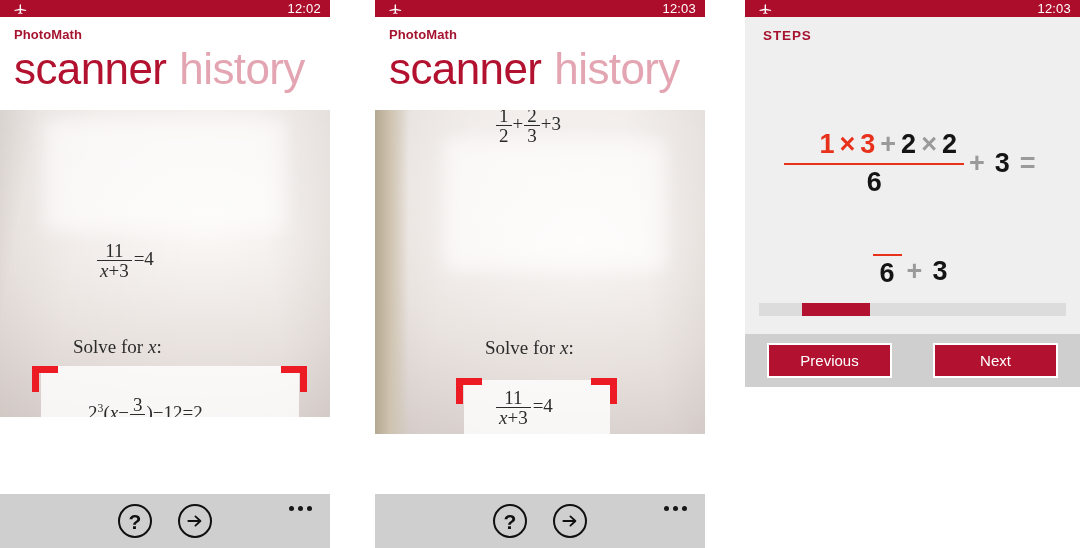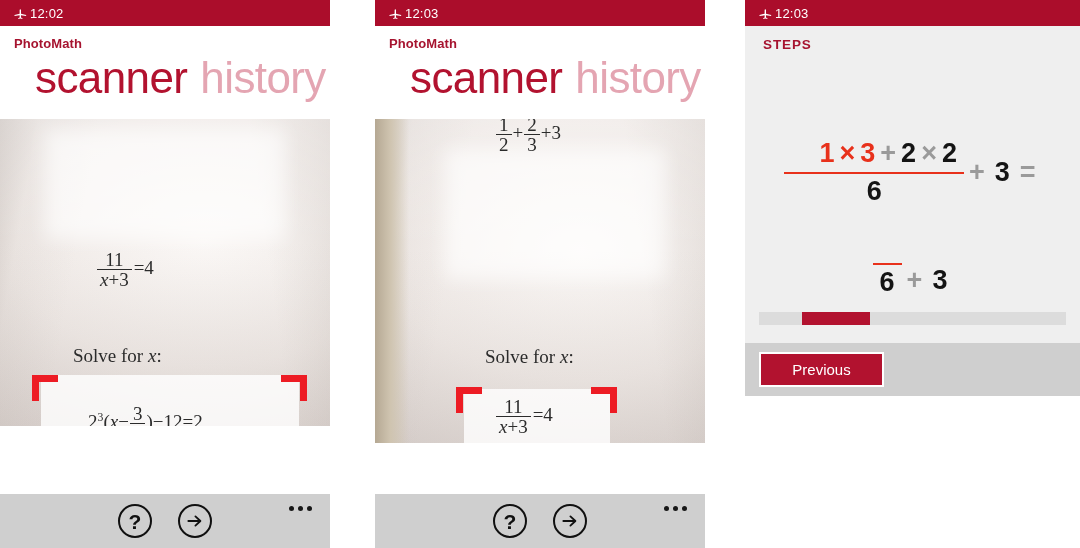--- a/index.html
+++ b/index.html
@@ -23,25 +23,25 @@
     overflow: hidden;
     background: #ffffff;
   }
   #phone1 { left: 0px;   width: 330px; }
   #phone2 { left: 375px; width: 330px; }
   #phone3 { left: 745px; width: 335px; }
 
   
   .statusbar {
     position: relative;
-    height: 26px;
+    height: 17px;
     background: #ab0d2b;
     display: flex;
     align-items: center;
-    justify-content: flex-start;
+    justify-content: space-between;
     padding: 0 9px 0 11px;
   }
   .plane-icon { width: 19px; height: 15px; display: block; }
   .status-time {
     color: #ffffff;
     font-size: 13px;
     letter-spacing: .2px;
     font-family: "Liberation Sans", sans-serif;
   }
 
@@ -54,21 +54,20 @@
   .app-name {
     color: #a6132f;
     font-size: 13px;
     font-weight: bold;
     letter-spacing: .1px;
   }
   .pivot {
     margin-top: 5px;
     white-space: nowrap;
     line-height: 1;
-    margin-left: 21px;
   }
   .pivot-item {
     font-size: 44px;
     font-weight: 400;
     letter-spacing: -0.6px;
   }
   .pivot-active { color: #b2122f; }
   .pivot-inactive { color: #e4a5b2; margin-left: 13px; }
 
   
@@ -242,21 +241,21 @@
     position: absolute;
     top: 0; height: 100%;
     background: #b2122f;
   }
   .steps-actions {
     height: 53px;
     background: #cfcfcf;
     display: flex;
     align-items: center;
     justify-content: space-between;
-    padding: 0 14px;
+    padding: 0 22px;
     margin-top: 18px;
   }
   .act-btn {
     background: #b2122f;
     color: #ffffff;
     border: 2px solid #ffffff;
     font-size: 15px;
     padding: 7px 0;
     width: 125px;
     text-align: center;
@@ -438,16 +437,17 @@
       </div>
 
       <div class="progress-area">
         <div class="progress-track">
           <div class="progress-fill" id="progressFill" style="left: 14%; width: 22%;"></div>
         </div>
       </div>
 
       <div class="steps-actions">
         <div class="act-btn">Previous</div>
+        <div class="act-btn">Next</div>
       </div>
     </div>
   </div>
 </div>
 
 </body></html>

